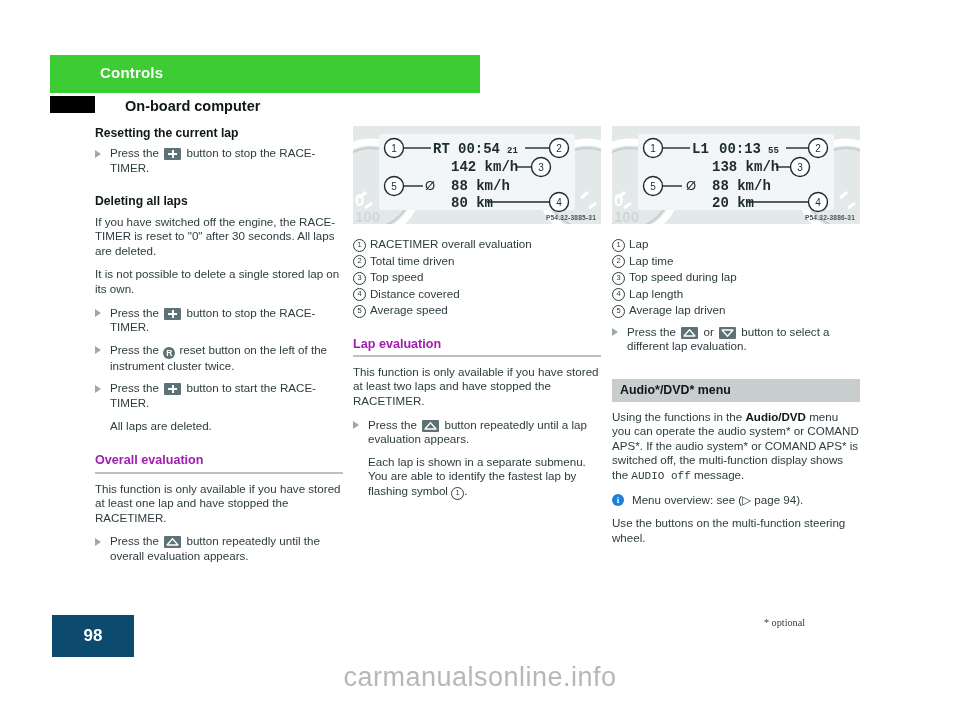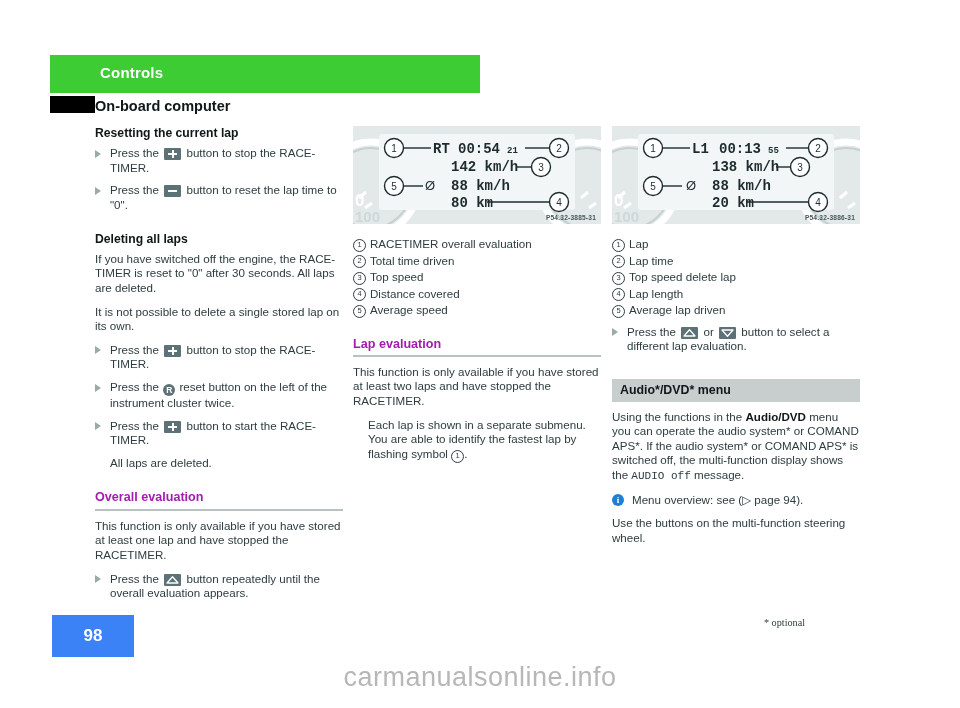--- a/index.html
+++ b/index.html
@@ -21,21 +21,21 @@
   .chapter-bar span{
     position:absolute;left:50px;top:9px;
     font-size:15px;font-weight:bold;color:#ffffff;
     letter-spacing:.2px;
   }
   .black-tab{
     position:absolute;left:50px;top:96px;width:45px;height:17px;background:#000000;
   }
   .section-title{
     position:absolute;left:95px;top:98px;
-    font-size:14.5px;font-weight:bold;color:#101718;
+    font-size:14.5px;font-weight:bold;color:#101718;padding-left:30px;
   }
 
   
   .col{position:absolute;top:126px;width:248px;}
   .col-1{left:95px;}
   .col-2{left:353px;}
   .col-3{left:612px;}
 
   
   .h-sub{
@@ -151,21 +151,21 @@
     position:absolute;right:5px;bottom:3px;
     font-size:6.6px;color:#46565a;font-weight:bold;
     letter-spacing:.2px;
     font-family:"Liberation Sans", sans-serif;
   }
   .cluster svg{position:absolute;left:0;top:0;}
 
   
   .pagebox{
     position:absolute;left:52px;top:615px;width:82px;height:42px;
-    background:#3b82f6;
+    background:#0c4a6e;
   }
   .pagebox span{
     display:block;text-align:center;line-height:42px;
     font-size:17px;font-weight:bold;color:#ffffff;
   }
   .optional{
     position:absolute;right:100px;top:617px;
     font-size:10.2px;color:#2d3c3f;font-family:Liberation Serif, serif;
   }
   .watermark{
@@ -189,26 +189,20 @@
 
     <div class="h-sub">Resetting the current lap</div>
 
     <div class="step">
       <span class="tri"></span>
       <span>Press the</span>
       <span class="btn-key plus"></span>
       <span>button to stop the RACE-TIMER.</span>
     </div>
 
-    <div class="step">
-      <span class="tri"></span>
-      <span>Press the</span>
-      <span class="btn-key minus"></span>
-      <span>button to reset the lap time to "0".</span>
-    </div>
 
     <div class="gap-md"></div>
 
     <div class="h-sub">Deleting all laps</div>
     <p class="p">If you have switched off the engine, the RACE-TIMER is reset to "0" after 30 seconds. All laps are deleted.</p>
     <p class="p">It is not possible to delete a single stored lap on its own.</p>
 
     <div class="step">
       <span class="tri"></span>
       <span>Press the</span>
@@ -300,20 +294,30 @@
       <li><span class="circnum">3</span><span>Top speed</span></li>
       <li><span class="circnum">4</span><span>Distance covered</span></li>
       <li><span class="circnum">5</span><span>Average speed</span></li>
     </ul>
 
     <div class="gap-lg"></div>
 
     <div class="h-rule">Lap evaluation</div>
     <p class="p">This function is only available if you have stored at least two laps and have stopped the RACETIMER.</p>
 
+    <div class="step">
+      <span class="tri"></span>
+      <span>Press the</span>
+      <span class="btn-key">
+        <svg width="13" height="10" viewBox="0 0 13 10">
+            <polygon points="6.5,1.8 12,8 1,8" fill="none" stroke="#ffffff" stroke-width="1.3" stroke-linejoin="round"></polygon>
+          </svg>
+      </span>
+      <span>button repeatedly until a lap evaluation appears.</span>
+    </div>
 
     <div class="sub-p">
       <span>Each lap is shown in a separate submenu. You are able to identify the fastest lap by flashing symbol</span>
       <span class="circnum">1</span><span>.</span>
     </div>
 
   </div>
 
   <div class="cluster c3">
     <svg width="248" height="98" viewBox="0 0 248 98">
@@ -355,21 +359,21 @@
       <text x="100" y="81" font-family="Liberation Mono, monospace" font-size="14" font-weight="bold" fill="#1d2b2e">20 km</text>
     </svg>
     <div class="code">P54.32-3886-31</div>
   </div>
 
   <div class="col col-3" style="top:236px;">
 
     <ul class="legend">
       <li><span class="circnum">1</span><span>Lap</span></li>
       <li><span class="circnum">2</span><span>Lap time</span></li>
-      <li><span class="circnum">3</span><span>Top speed delete lap</span></li>
+      <li><span class="circnum">3</span><span>Top speed during lap</span></li>
       <li><span class="circnum">4</span><span>Lap length</span></li>
       <li><span class="circnum">5</span><span>Average lap driven</span></li>
     </ul>
 
     <div class="gap-sm"></div>
 
     <div class="step">
       <span class="tri"></span>
       <span>Press the</span>
       <span class="btn-key">

